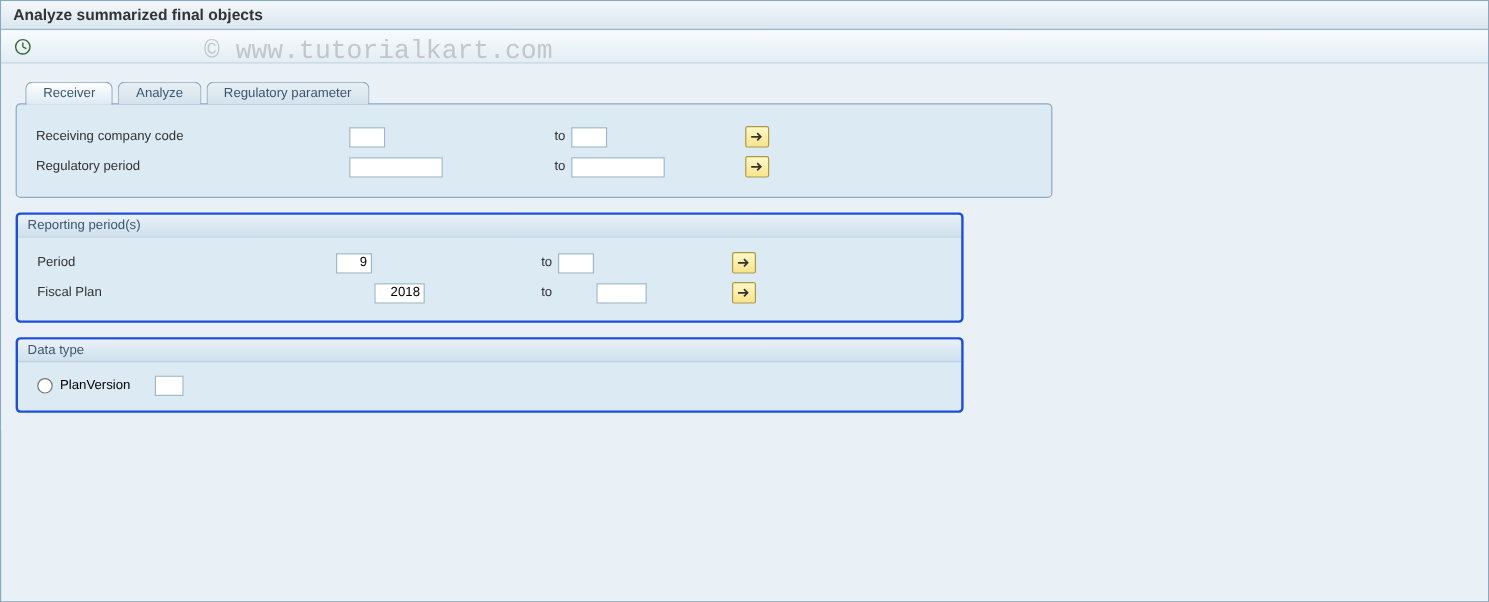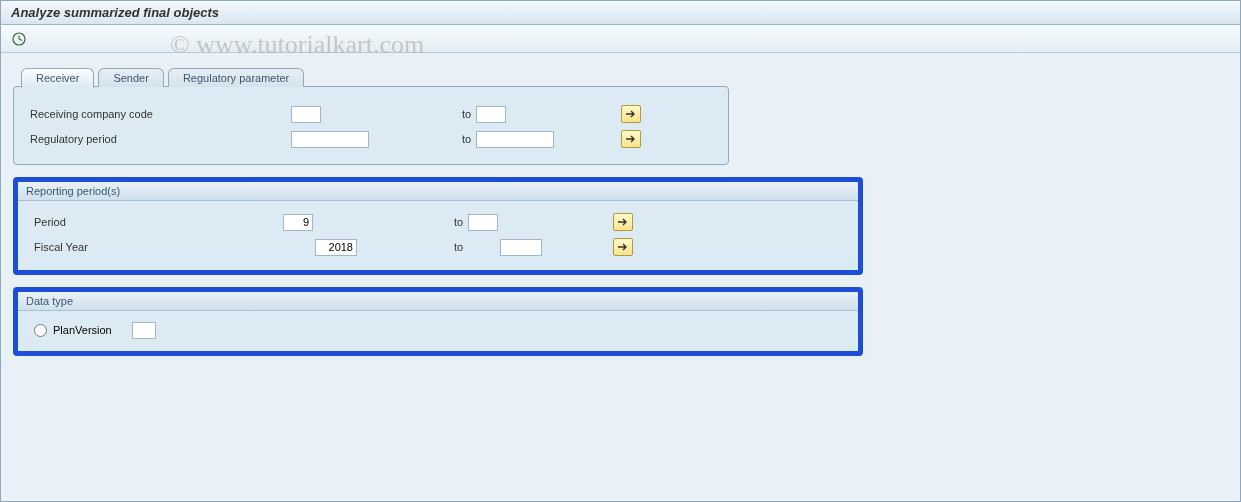--- a/index.html
+++ b/index.html
@@ -16,21 +16,20 @@
       border: 1px solid #8aa8c0;
       width: 100%;
       height: 100%;
       background: #eaf1f6;
     }
     .title-bar {
       background: linear-gradient(to bottom, #f4f8fb, #d9e6ef);
       border-bottom: 1px solid #97b5cc;
       padding: 4px 10px;
       font-weight: bold;
-      font-style: italic;
       font-size: 13px;
       color: #333;
     }
     .toolbar {
       background: linear-gradient(to bottom, #f7fbfd, #e3edf4);
       border-bottom: 1px solid #b8cdd9;
       padding: 4px 10px;
       height: 28px;
       display: flex;
       align-items: center;
@@ -71,21 +70,21 @@
       margin-bottom: -1px;
       color: #3b5770;
       font-weight: normal;
     }
     .tabpanel {
       background: #dceaf4;
       border: 1px solid #8fa9bf;
       border-radius: 4px;
       padding: 14px 12px 12px 12px;
       margin-top: -1px;
-      width: 716px;
+      width: 864px;
     }
     .form-row {
       display: flex;
       align-items: center;
       height: 24px;
       margin: 1px 0;
     }
     .label-col {
       width: 265px;
       padding-left: 4px;
@@ -113,24 +112,24 @@
       background: linear-gradient(to bottom, #fff9c9, #f9e48a);
       border: 1px solid #b09a3e;
       border-radius: 2px;
       display: inline-flex;
       align-items: center;
       justify-content: center;
       cursor: pointer;
     }
     .groupbox {
       background: #dceaf4;
-      border: 5px solid #1d4ed8;
+      border: 2px solid #1d4ed8;
       border-radius: 4px;
       margin-top: 12px;
-      width: 850px;
+      width: 790px;
     }
     .group-header {
       background: linear-gradient(to bottom, #e9f1f7, #cfe0ec);
       border-bottom: 1px solid #a7bfd1;
       border-top-left-radius: 4px;
       border-top-right-radius: 4px;
       padding: 3px 8px;
       color: #3b5770;
       font-size: 11px;
     }
@@ -145,25 +144,25 @@
     input[type=radio] {
       margin: 0 6px 0 4px;
     }
     .version-label {
       margin-right: 20px;
     }
     .watermark {
       position: absolute;
       top: 30px;
       left: 170px;
-      font-size: 26px;
+      font-size: 22px;
       color: rgba(180,180,180,0.7);
       pointer-events: none;
       z-index: 100;
-      font-family: Liberation Serif, serif;
+      font-family: Liberation Mono, monospace;
       text-align: right;
     }
   </style>
 </head>
 <body>
 
 <div class="outer-frame">
   <div class="title-bar">Analyze summarized final objects</div>
 
   <div class="toolbar">
@@ -175,21 +174,21 @@
       </svg>
     </span>
   </div>
 
   <div class="watermark">© www.tutorialkart.com</div>
 
   <div class="content">
 
     <div class="tabstrip">
       <div class="tab active">Receiver</div>
-      <div class="tab">Sender</div>
+      <div class="tab">Analyze</div>
       <div class="tab">Regulatory parameter</div>
     </div>
 
     <div class="tabpanel">
       <div class="form-row">
         <div class="label-col">Receiving company code</div>
         <div class="input-col1"><input class="txt w-small" style=""></div>
         <div class="to-col">to</div>
         <div class="input-col2"><input class="txt w-small" style=""></div>
         <div class="btn-col">
@@ -225,21 +224,21 @@
           <div class="input-col2"><input class="txt w-small" style=""></div>
           <div class="btn-col">
             <span class="multi-btn">
               <svg width="12" height="10" viewBox="0 0 12 10">
                 <path d="M1 5 L8 5 M6 2 L9 5 L6 8" stroke="#333" stroke-width="1.4" fill="none"></path>
               </svg>
             </span>
           </div>
         </div>
         <div class="form-row">
-          <div class="label-col" style="width:253px">Fiscal Year</div>
+          <div class="label-col" style="width:253px">Fiscal Plan</div>
           <div class="input-col1"><input class="txt w-med right" value="2018" style=""></div>
           <div class="to-col">to</div>
           <div class="input-col2"><input class="txt w-med" style=""></div>
           <div class="btn-col">
             <span class="multi-btn">
               <svg width="12" height="10" viewBox="0 0 12 10">
                 <path d="M1 5 L8 5 M6 2 L9 5 L6 8" stroke="#333" stroke-width="1.4" fill="none"></path>
               </svg>
             </span>
           </div>

